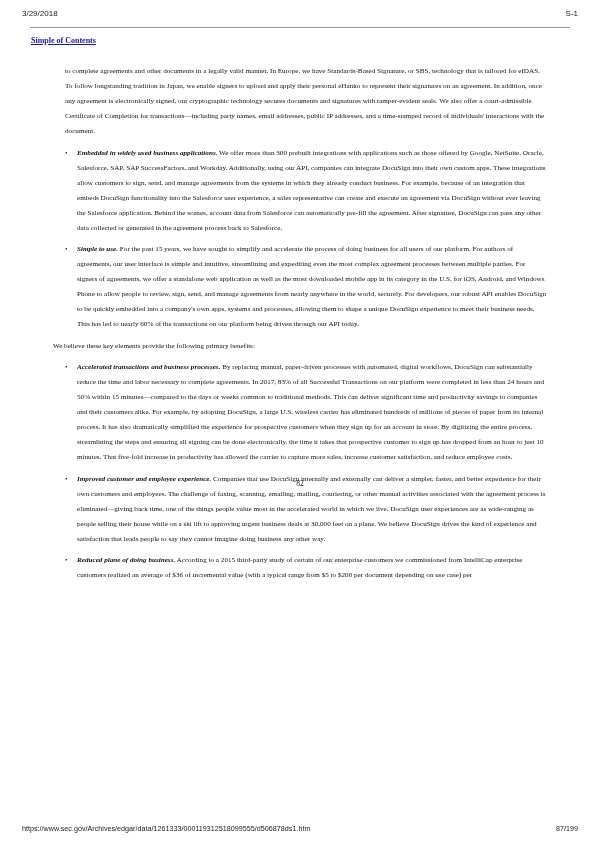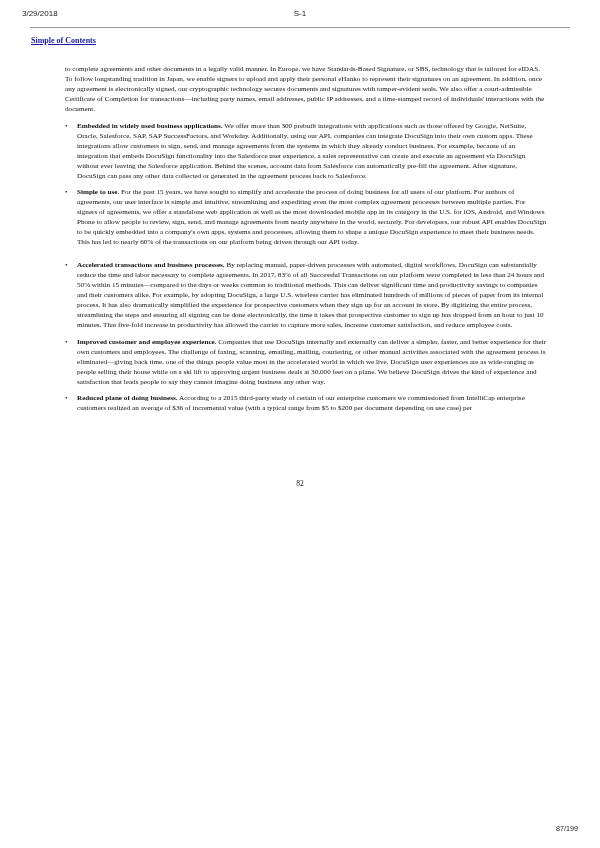--- a/index.html
+++ b/index.html
@@ -1,31 +1,31 @@
 <!DOCTYPE html>
 <html><head>
 <meta charset="utf-8">
 <style>
   html, body { margin: 0; padding: 0; background: #ffffff; }
   body { width: 600px; height: 848px; position: relative; overflow: hidden; color: #111; }
   .hdr { position: absolute; top: 9px; left: 22px; right: 22px; height: 14px;
          font-family: "Liberation Sans", sans-serif; font-size: 8px; color: #222; }
   .hdr .date { position: absolute; left: 0; top: 0; }
-  .hdr .title { position: absolute; left: 0; right: 0; top: 0; text-align: center; }
+  .hdr .title { position: absolute; left: 0; right: 0; top: 0; text-align: right; }
   .rule { position: absolute; top: 27px; left: 30px; right: 30px; height: 1px; background: #9a9a9a; }
   .toc { position: absolute; top: 36px; left: 31px; font-family: "Liberation Serif", serif;
          font-size: 8px; font-weight: bold; color: #1a1aa6; text-decoration: underline; }
   .content { position: absolute; top: 64px; left: 65px; width: 482px;
-             font-family: "Liberation Serif", serif; font-size: 7.15px; line-height: 10px; color: #111; }
+             font-family: "Liberation Serif", serif; font-size: 7.15px; line-height: 15px; color: #111; }
   .para { margin: 0; }
   .bullet { position: relative; padding-left: 12px; margin: 0; }
   .bullet .dot { position: absolute; left: 0; top: 0; }
   .gap { height: 6.5px; }
   .intro { margin-left: -12px; margin-top: 0; }
-  .bi { font-weight: bold; }
+  .bi { font-weight: bold; font-style: italic; }
   .pgnum { position: absolute; top: 479px; left: 0; right: 0; text-align: center;
            font-family: "Liberation Serif", serif; font-size: 7.5px; color: #111; }
   .footer { position: absolute; top: 824px; left: 22px; right: 22px; height: 12px;
             font-family: "Liberation Sans", sans-serif; font-size: 7.2px; color: #222; }
   .footer .url { position: absolute; left: 0; top: 0; }
   .footer .pg { position: absolute; right: 0; top: 0; }
 </style>
 </head>
 <body>
 
@@ -45,20 +45,21 @@
     <span class="bi">Embedded in widely used business applications.</span><span> We offer more than 300 prebuilt integrations with applications such as those offered by Google, NetSuite, Oracle, Salesforce, SAP, SAP SuccessFactors, and Workday. Additionally, using our API, companies can integrate DocuSign into their own custom apps. These integrations allow customers to sign, send, and manage agreements from the systems in which they already conduct business. For example, because of an integration that embeds DocuSign functionality into the Salesforce user experience, a sales representative can create and execute an agreement via DocuSign without ever leaving the Salesforce application. Behind the scenes, account data from Salesforce can automatically pre-fill the agreement. After signature, DocuSign can pass any other data collected or generated in the agreement process back to Salesforce.</span>
   </div>
   <div class="gap"></div>
 
   <div class="bullet">
     <span class="dot">•</span>
     <span class="bi">Simple to use.</span><span> For the past 15 years, we have sought to simplify and accelerate the process of doing business for all users of our platform. For authors of agreements, our user interface is simple and intuitive, streamlining and expediting even the most complex agreement processes between multiple parties. For signers of agreements, we offer a standalone web application as well as the most downloaded mobile app in its category in the U.S. for iOS, Android, and Windows Phone to allow people to review, sign, send, and manage agreements from nearly anywhere in the world, securely. For developers, our robust API enables DocuSign to be quickly embedded into a company's own apps, systems and processes, allowing them to shape a unique DocuSign experience to meet their business needs. This has led to nearly 60% of the transactions on our platform being driven through our API today.</span>
   </div>
   <div class="gap"></div>
 
+  <p class="para intro">We believe these key elements provide the following primary benefits:</p>
   <div class="gap"></div>
 
   <div class="bullet">
     <span class="dot">•</span>
     <span class="bi">Accelerated transactions and business processes.</span><span> By replacing manual, paper-driven processes with automated, digital workflows, DocuSign can substantially reduce the time and labor necessary to complete agreements. In 2017, 83% of all Successful Transactions on our platform were completed in less than 24 hours and 50% within 15 minutes—compared to the days or weeks common to traditional methods. This can deliver significant time and productivity savings to companies and their customers alike. For example, by adopting DocuSign, a large U.S. wireless carrier has eliminated hundreds of millions of pieces of paper from its internal process. It has also dramatically simplified the experience for prospective customers when they sign up for an account in store. By digitizing the entire process, streamlining the steps and ensuring all signing can be done electronically, the time it takes that prospective customer to sign up has dropped from an hour to just 10 minutes. That five-fold increase in productivity has allowed the carrier to capture more sales, increase customer satisfaction, and reduce employee costs.</span>
   </div>
   <div class="gap"></div>
 
   <div class="bullet">
     <span class="dot">•</span>
@@ -68,14 +69,15 @@
 
   <div class="bullet">
     <span class="dot">•</span>
     <span class="bi">Reduced plane of doing business.</span><span> According to a 2015 third-party study of certain of our enterprise customers we commissioned from IntelliCap enterprise customers realized an average of $36 of incremental value (with a typical range from $5 to $200 per document depending on use case) per</span>
   </div>
 </div>
 
 <div class="pgnum">82</div>
 
 <div class="footer">
+  <span class="url">https://www.sec.gov/Archives/edgar/data/1261333/000119312518099555/d506878ds1.htm</span>
   <span class="pg">87/199</span>
 </div>
 
 </body></html>

